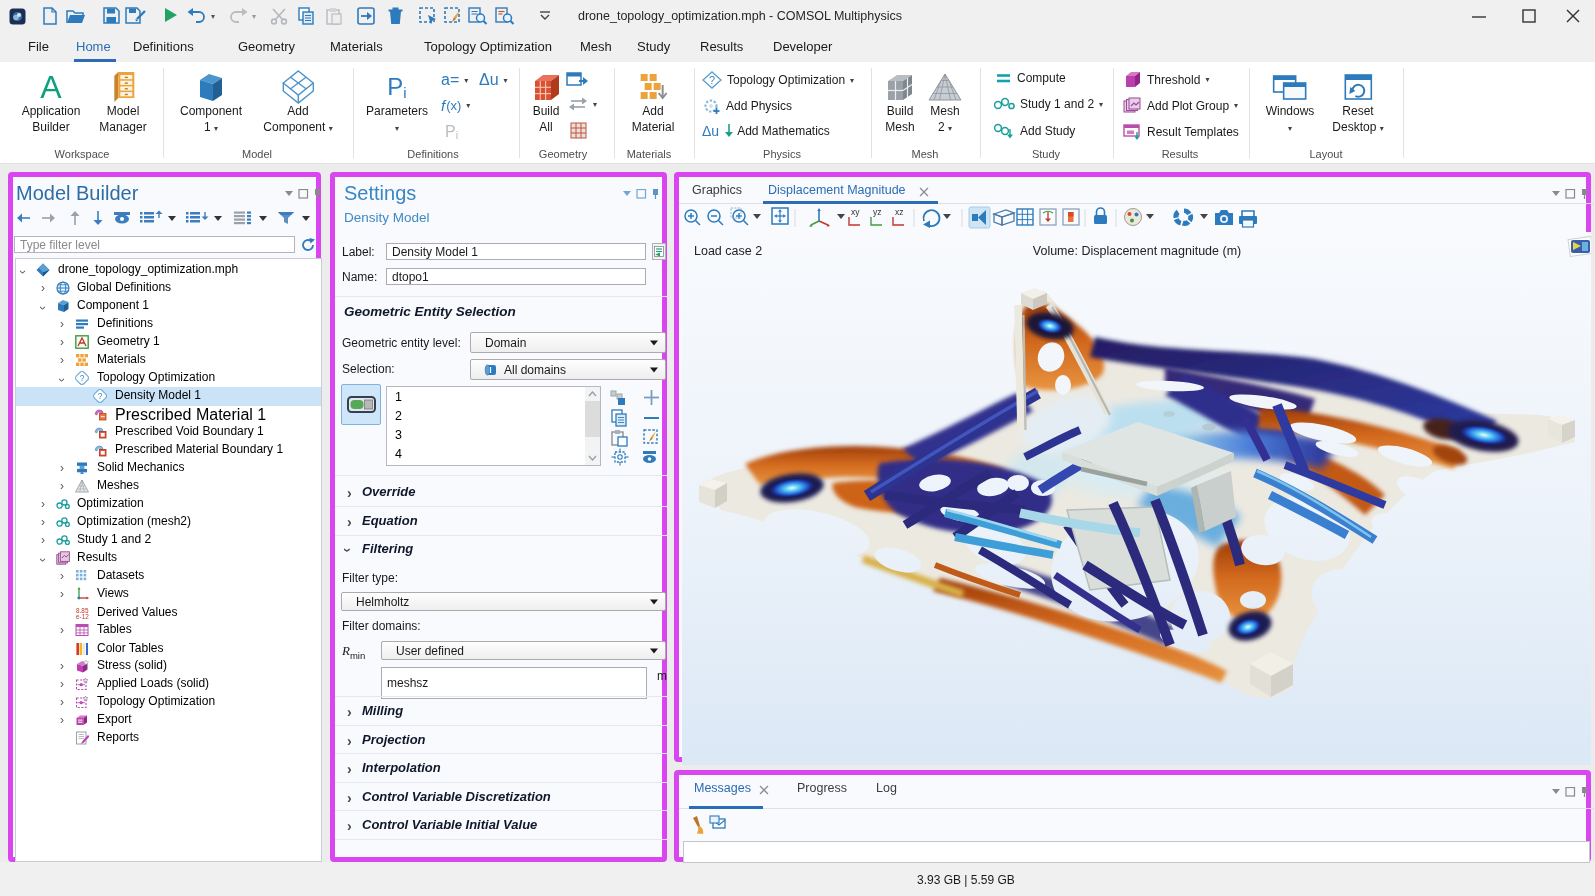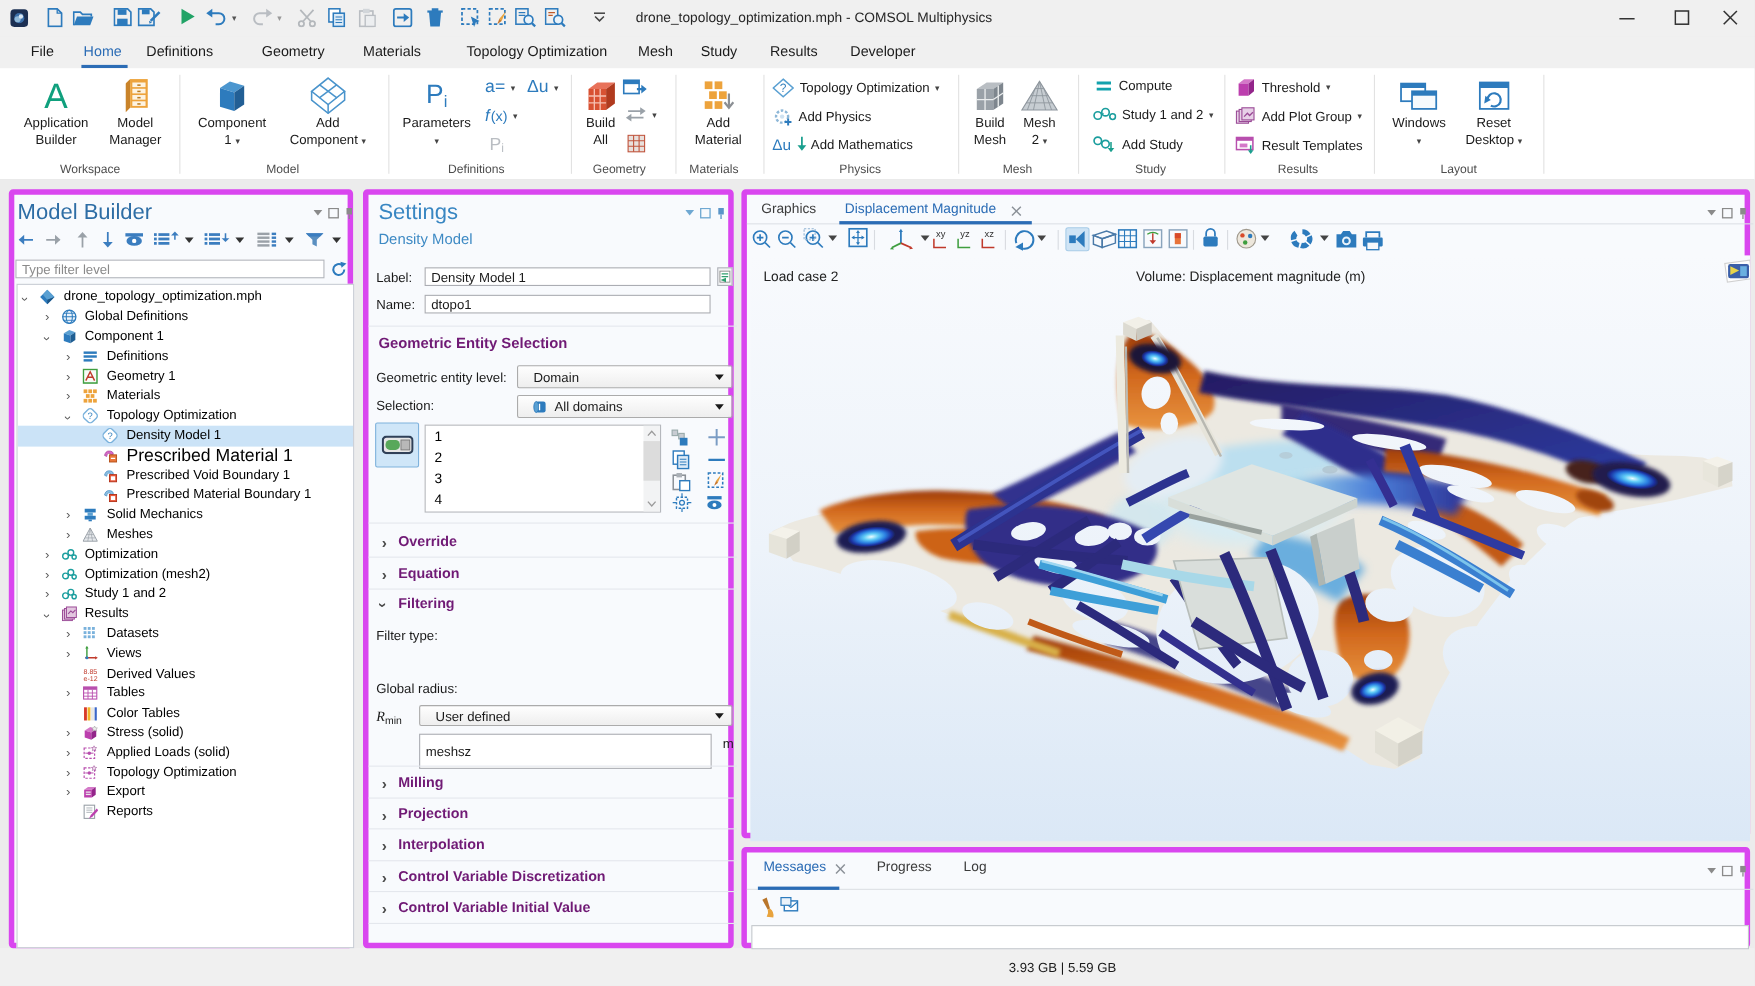--- a/index.html
+++ b/index.html
@@ -29,21 +29,21 @@
 #p-msg  { left:674px; top:770px; width:917px; height:92px; }
 .phead { font-size:20px; color:#3886c2; font-weight:400; }
 
 #tree-box { position:absolute; left:2px; top:81px; width:307px; height:604px; background:#ffffff; border:1px solid #c8cdd4; overflow:hidden; }
 .chev { position:absolute; color:#5a5a5a; font-size:12px; line-height:12px; }
 
 .slabel { position:absolute; font-size:12px; color:#1a1a1a; white-space:nowrap; }
 .sinput { position:absolute; background:#ffffff; border:1px solid #abadb3; font-size:12px; color:#1a1a1a; padding-left:5px; display:flex; align-items:center; }
 .scombo { position:absolute; background:linear-gradient(#fefefe,#eeeeee); border:1px solid #ababab; border-radius:2px; font-size:12px; color:#1a1a1a; display:flex; align-items:center; }
 .scombo .arr { position:absolute; right:7px; top:50%; transform:translateY(-50%); width:0; height:0; border-left:4.5px solid transparent; border-right:4.5px solid transparent; border-top:5px solid #1a1a1a; }
-.ssec { position:absolute; font-size:13px; font-weight:bold; color:#701a75; white-space:nowrap; }
+.ssec { position:absolute; font-size:13px; font-weight:bold; color:#0f172a; white-space:nowrap;font-style:italic; }
 .ssep { position:absolute; left:0; width:335px; height:1px; background:#e4e7ed; }
 .schev { position:absolute; color:#4a4a4a; font-size:14px; font-weight:bold; line-height:14px; }
 
 .gtab { position:absolute; top:6px; font-size:12.5px; color:#3c3c3c; }
 #gcanvas { position:absolute; left:3px; top:55px; width:909px; height:533px; }
 
 #msg-input { position:absolute; left:4px; top:66px; width:907px; height:22px; background:#ffffff; border:1px solid #c3c7cc; }
 svg { display:block; }
 .qat { position:absolute; top:7px; }
 </style>
@@ -995,21 +995,25 @@
   <div class="ssep" style="top:298px"></div>
   <span class="schev" style="left:12px;top:309px">›</span>
     <div class="ssec" style="left:27px;top:307px">Override</div>
   <div class="ssep" style="top:329px"></div>
   <span class="schev" style="left:12px;top:338px">›</span>
     <div class="ssec" style="left:27px;top:336px">Equation</div>
   <div class="ssep" style="top:358px"></div>
   <span class="schev" style="left:11px;top:366px;transform:rotate(90deg)">›</span>
     <div class="ssec" style="left:27px;top:364px">Filtering</div>
   <div class="slabel" style="left:7px;top:394px">Filter type:</div>
-  <div class="slabel" style="left:7px;top:442px">Global radius:</div>
+  <div class="scombo" style="left:6px;top:415px;width:325px;height:19px">
+      <span style="margin-left:14px">Helmholtz</span>
+      <span class="arr"></span>
+    </div>
+  <div class="slabel" style="left:7px;top:442px">Filter domains:</div>
   <div class="slabel" style="left:7px;top:466px;font-style:italic;font-family:'Liberation Serif',serif;font-size:13px">R<sub style="font-size:9.5px;font-style:normal;font-family:'Liberation Sans'">min</sub></div>
   <div class="scombo" style="left:46px;top:464px;width:285px;height:19px">
       <span style="margin-left:14px">User defined</span>
       <span class="arr"></span>
     </div>
   <div class="sinput" style="left:46px;top:490px;width:266px;height:32px">meshsz</div>
   <div class="slabel" style="left:322px;top:492px">m</div>
   <div class="ssep" style="top:519px"></div>
   <span class="schev" style="left:12px;top:528px">›</span>
     <div class="ssec" style="left:27px;top:526px">Milling</div>

